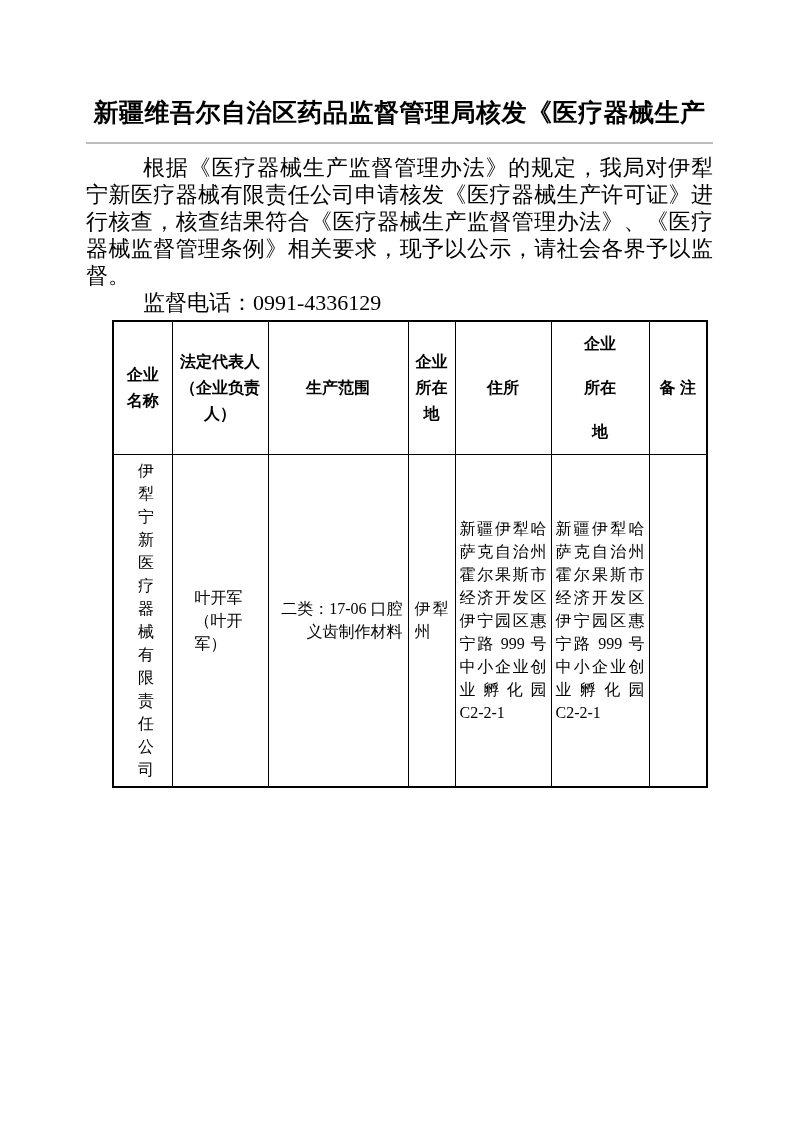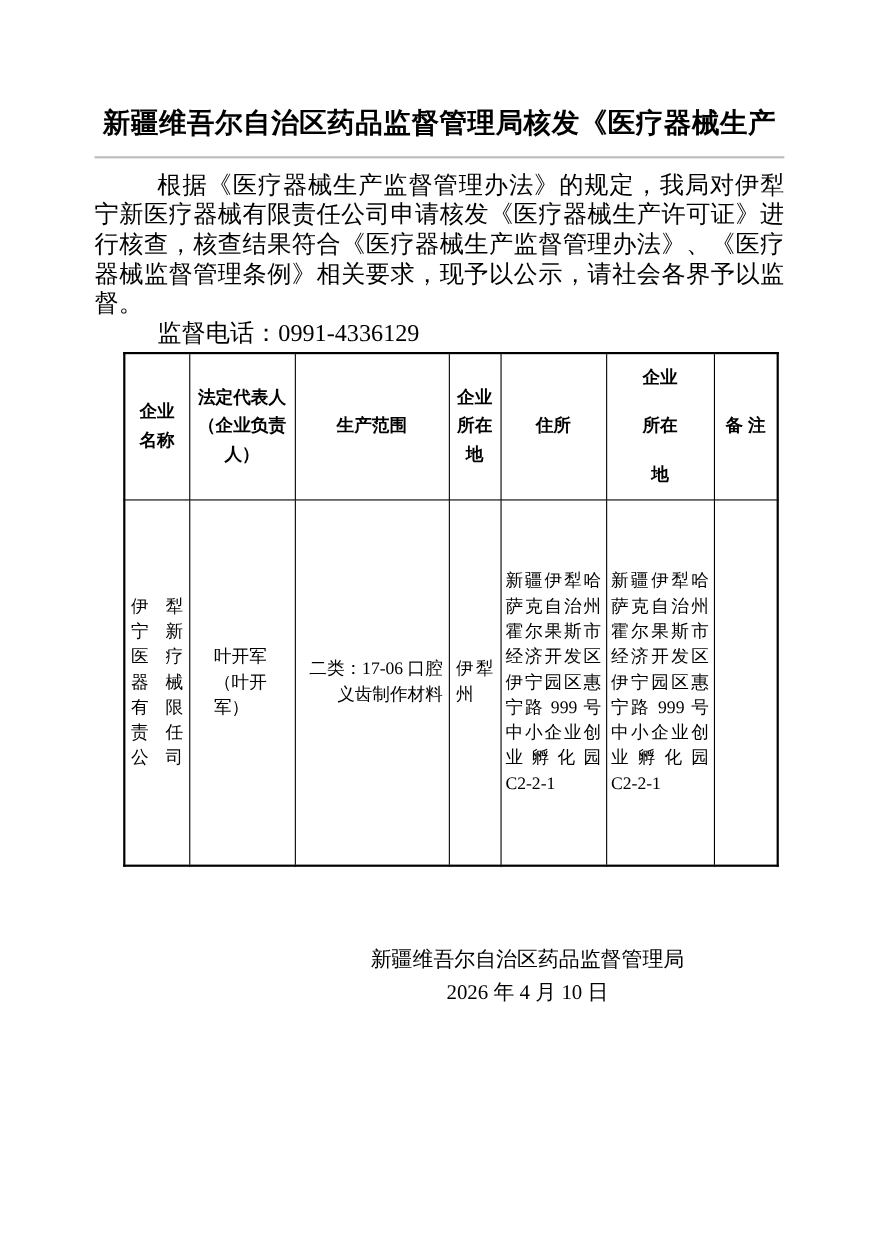--- a/index.html
+++ b/index.html
@@ -64,21 +64,21 @@
     text-align: center;
     line-height: 26px;
     padding: 0 4px;
   }
   .hw2 { display: inline-block; width: 2em; }
   .tall { line-height: 44px; }
   .license-table td { line-height: 23px; font-size: 16px; }
   .cell-company {
     text-align: justify;
     text-align-last: justify;
-    padding: 0 5px;
+    padding: 0 24px;
     line-height: 25px;
   }
   .cell-rep   { text-align: left; padding: 0 22px; }
   .cell-scope { text-align: right; padding: 0 5px; }
   .cell-loc   { text-align: justify; padding: 0 6px; }
   .cell-addr  { text-align: justify; padding: 16px 4px; }
   .cell-remark{ padding: 0 4px; }
   .doc-footer {
     margin-top: 70px;
     padding-left: 160px;
@@ -132,18 +132,14 @@
         <td class="cell-rep">叶开军（叶开军）</td>
         <td class="cell-scope">二类：17-06 口腔义齿制作材料</td>
         <td class="cell-loc">伊犁州</td>
         <td class="cell-addr">新疆伊犁哈萨克自治州霍尔果斯市经济开发区伊宁园区惠宁路 999 号中小企业创业孵化园 C2-2-1</td>
         <td class="cell-addr">新疆伊犁哈萨克自治州霍尔果斯市经济开发区伊宁园区惠宁路 999 号中小企业创业孵化园 C2-2-1</td>
         <td class="cell-remark"></td>
       </tr>
     </tbody>
   </table>
 
-  <div class="doc-footer">
-    <span class="fline">新疆维吾尔自治区药品监督管理局</span>
-    <span class="fline">2026 年 4 月 10 日</span>
-  </div>
 
 </div>
 
 </body></html>

